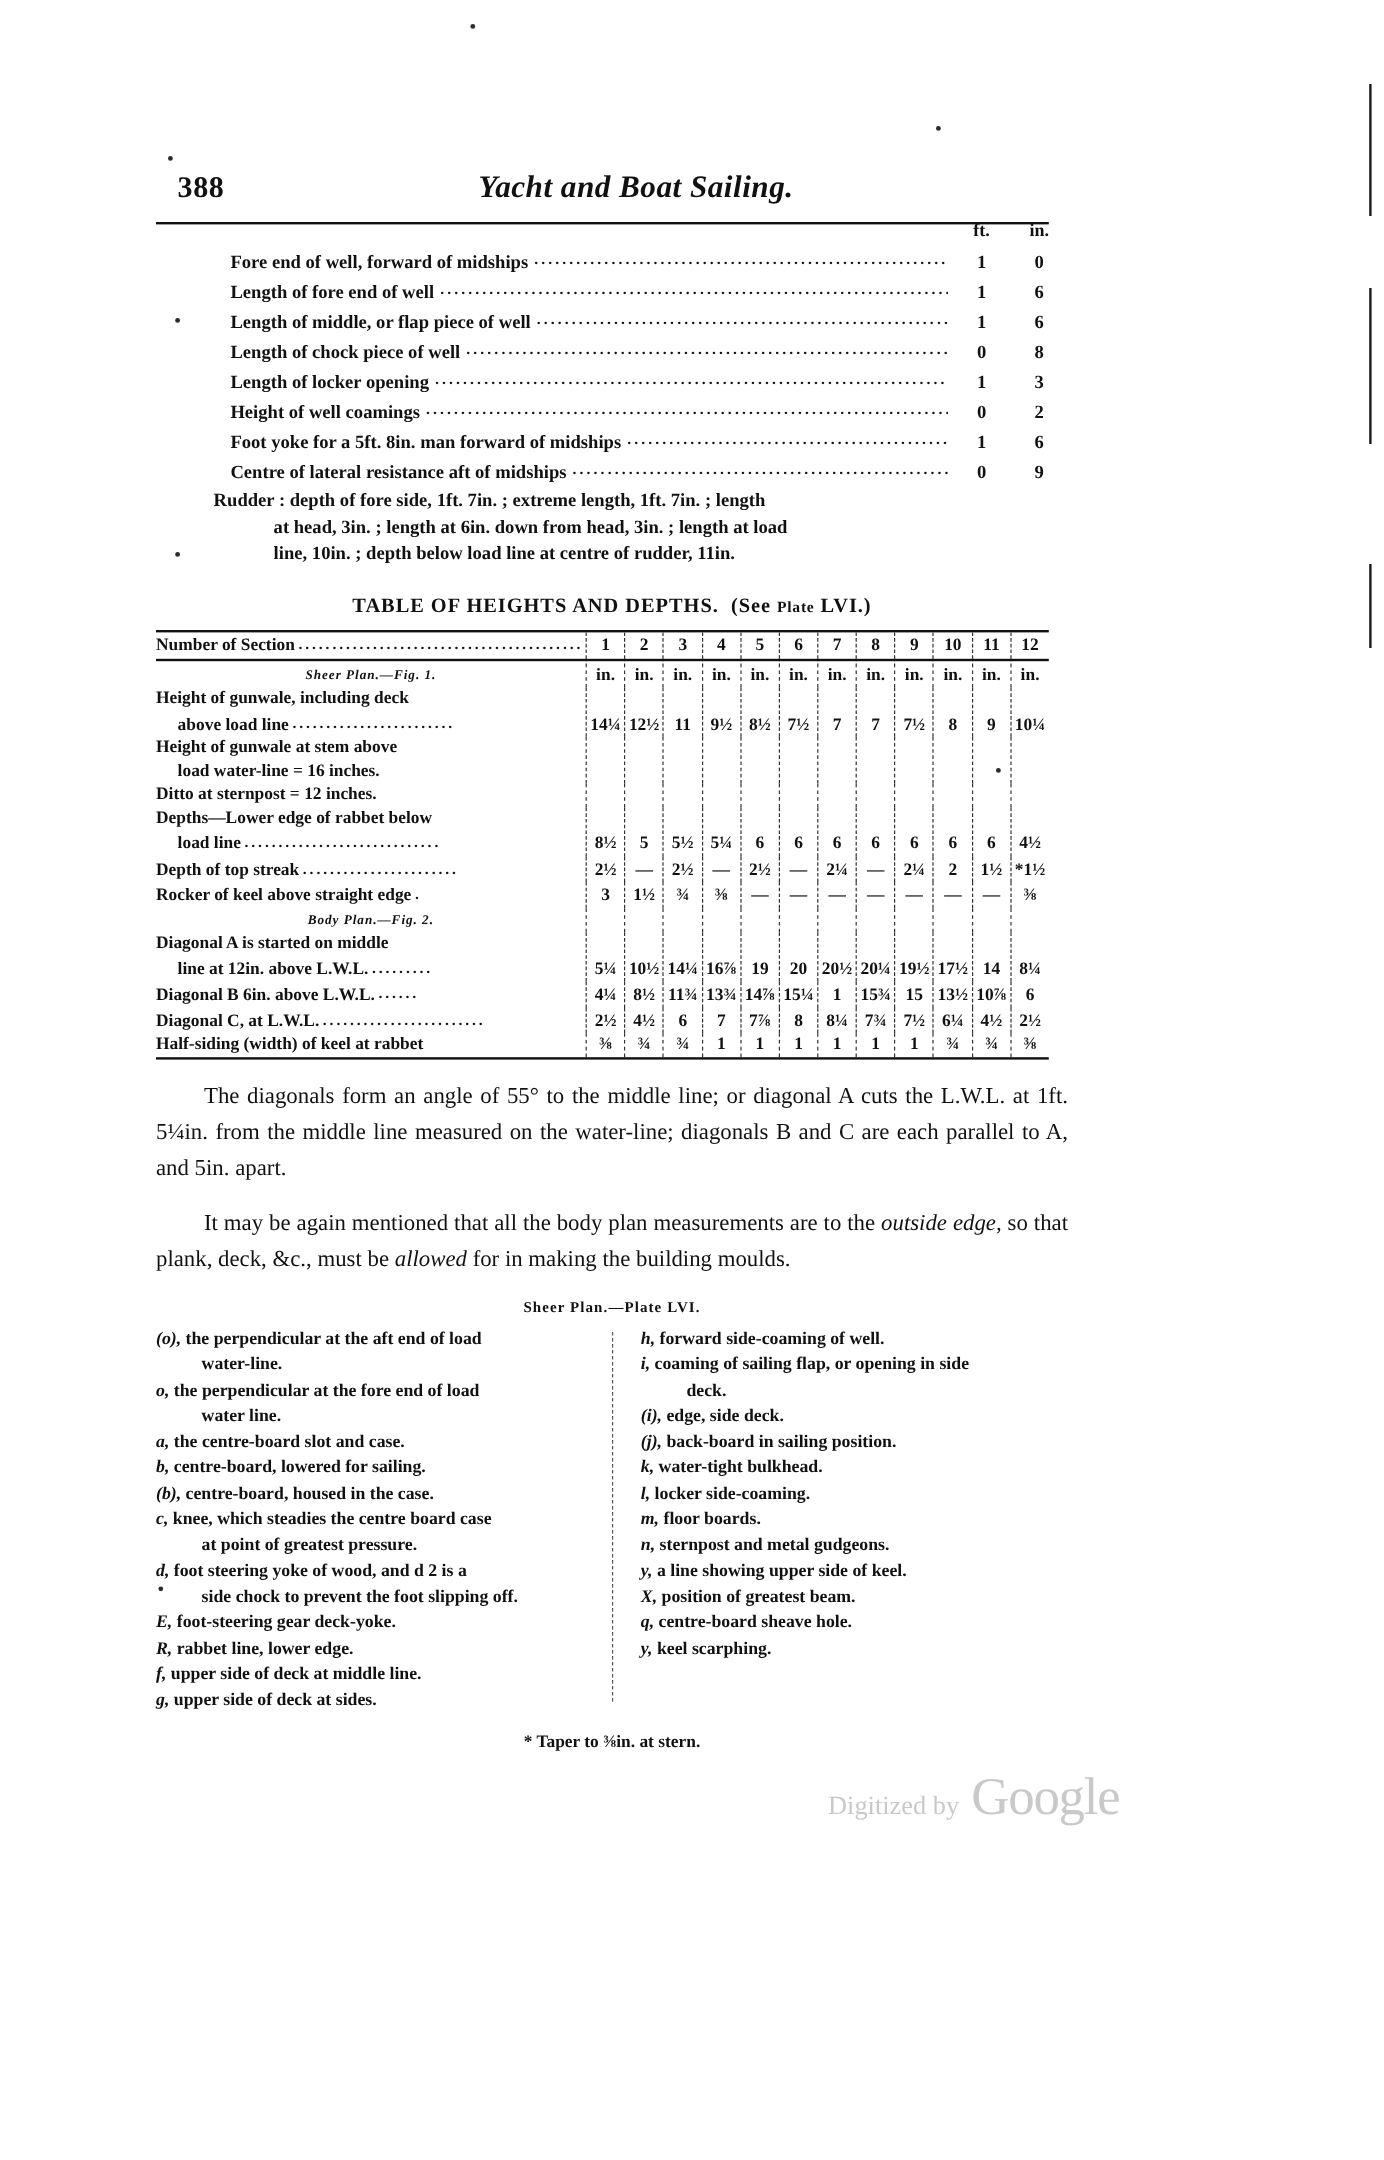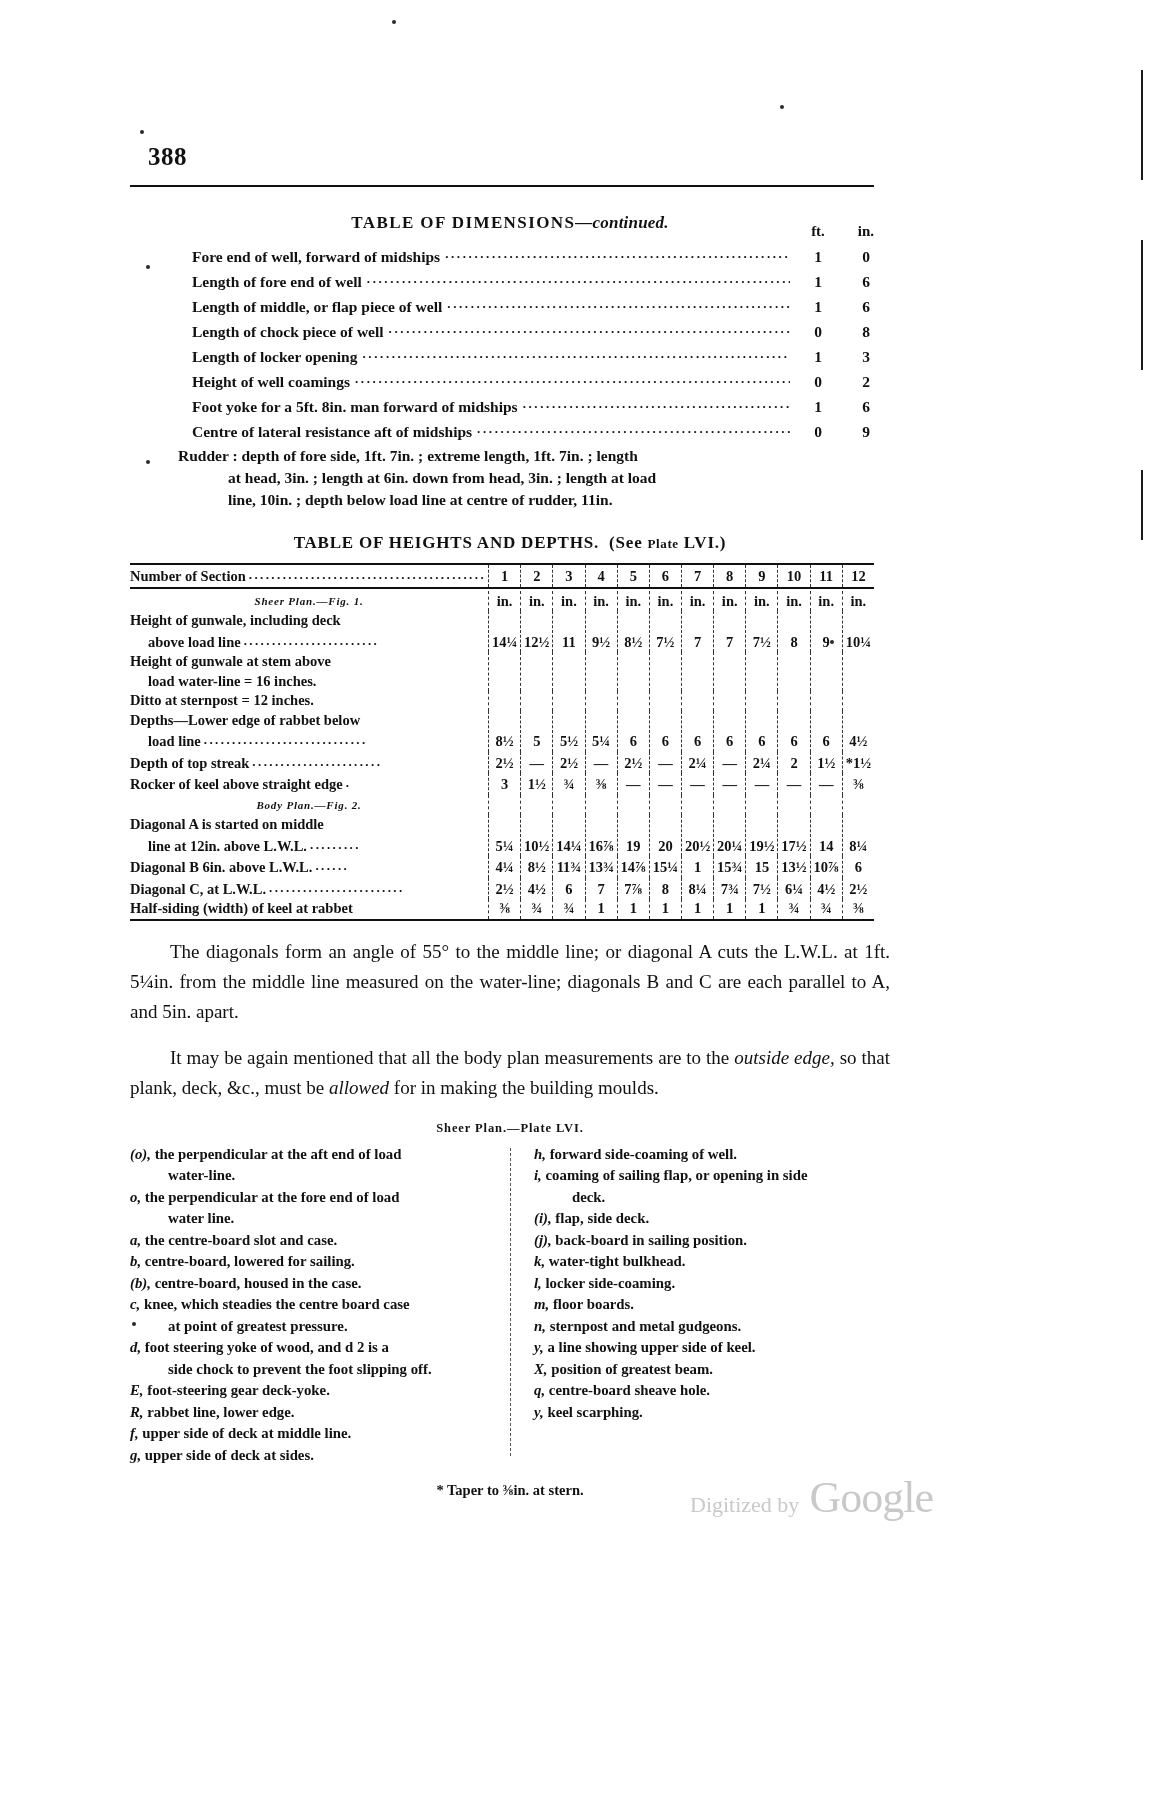--- a/index.html
+++ b/index.html
@@ -140,26 +140,24 @@
   <div class="speck" style="left:830px;top:640px;width:4px;height:4px;"></div>
   <div class="speck" style="left:132px;top:1322px;width:4px;height:4px;"></div>
   <div class="edge-rule" style="top:70px;height:110px;"></div>
   <div class="edge-rule" style="top:240px;height:130px;"></div>
   <div class="edge-rule" style="top:470px;height:70px;"></div>
 
   <div class="content">
 
     <div class="runhead">
       <div class="folio">388</div>
+      <div class="booktitle">Yacht and Boat Sailing.</div>
       <div class="rule-top"></div>
     </div>
 
-    <div class="tbl-head">
-      <span>TABLE OF DIMENSIONS</span><span class="cont-plain">—continued.</span>
-    </div>
 
     <div class="dimwrap">
       <div class="dimcols">
         <span>ft.</span>
         <span>in.</span>
       </div>
       <div id="dim-rows">
           <div class="dimrow">
             <span class="label">Fore end of well, forward of midships</span>
             <span class="dots">...........................................................................................</span>
@@ -501,21 +499,21 @@
           <div class="it"><i>d,</i><span> foot steering yoke of wood, and d 2 is a</span><div style="padding-left: 22px; text-indent: 0px;">side chock to prevent the foot slipping off.</div></div>
           <div class="it"><i>E,</i><span> foot-steering gear deck-yoke.</span></div>
           <div class="it"><i>R,</i><span> rabbet line, lower edge.</span></div>
           <div class="it"><i>f,</i><span> upper side of deck at middle line.</span></div>
           <div class="it"><i>g,</i><span> upper side of deck at sides.</span></div>
         </div>
       <div class="legend-sep"></div>
       <div class="col right" id="legend-right">
           <div class="it"><i>h,</i><span> forward side-coaming of well.</span></div>
           <div class="it"><i>i,</i><span> coaming of sailing flap, or opening in side</span><div style="padding-left: 22px; text-indent: 0px;">deck.</div></div>
-          <div class="it"><i>(i),</i><span> flap, side deck.</span></div>
+          <div class="it"><i>(i),</i><span> edge, side deck.</span></div>
           <div class="it"><i>(j),</i><span> back-board in sailing position.</span></div>
           <div class="it"><i>k,</i><span> water-tight bulkhead.</span></div>
           <div class="it"><i>l,</i><span> locker side-coaming.</span></div>
           <div class="it"><i>m,</i><span> floor boards.</span></div>
           <div class="it"><i>n,</i><span> sternpost and metal gudgeons.</span></div>
           <div class="it"><i>y,</i><span> a line showing upper side of keel.</span></div>
           <div class="it"><i>X,</i><span> position of greatest beam.</span></div>
           <div class="it"><i>q,</i><span> centre-board sheave hole.</span></div>
           <div class="it"><i>y,</i><span> keel scarphing.</span></div>
         </div>

